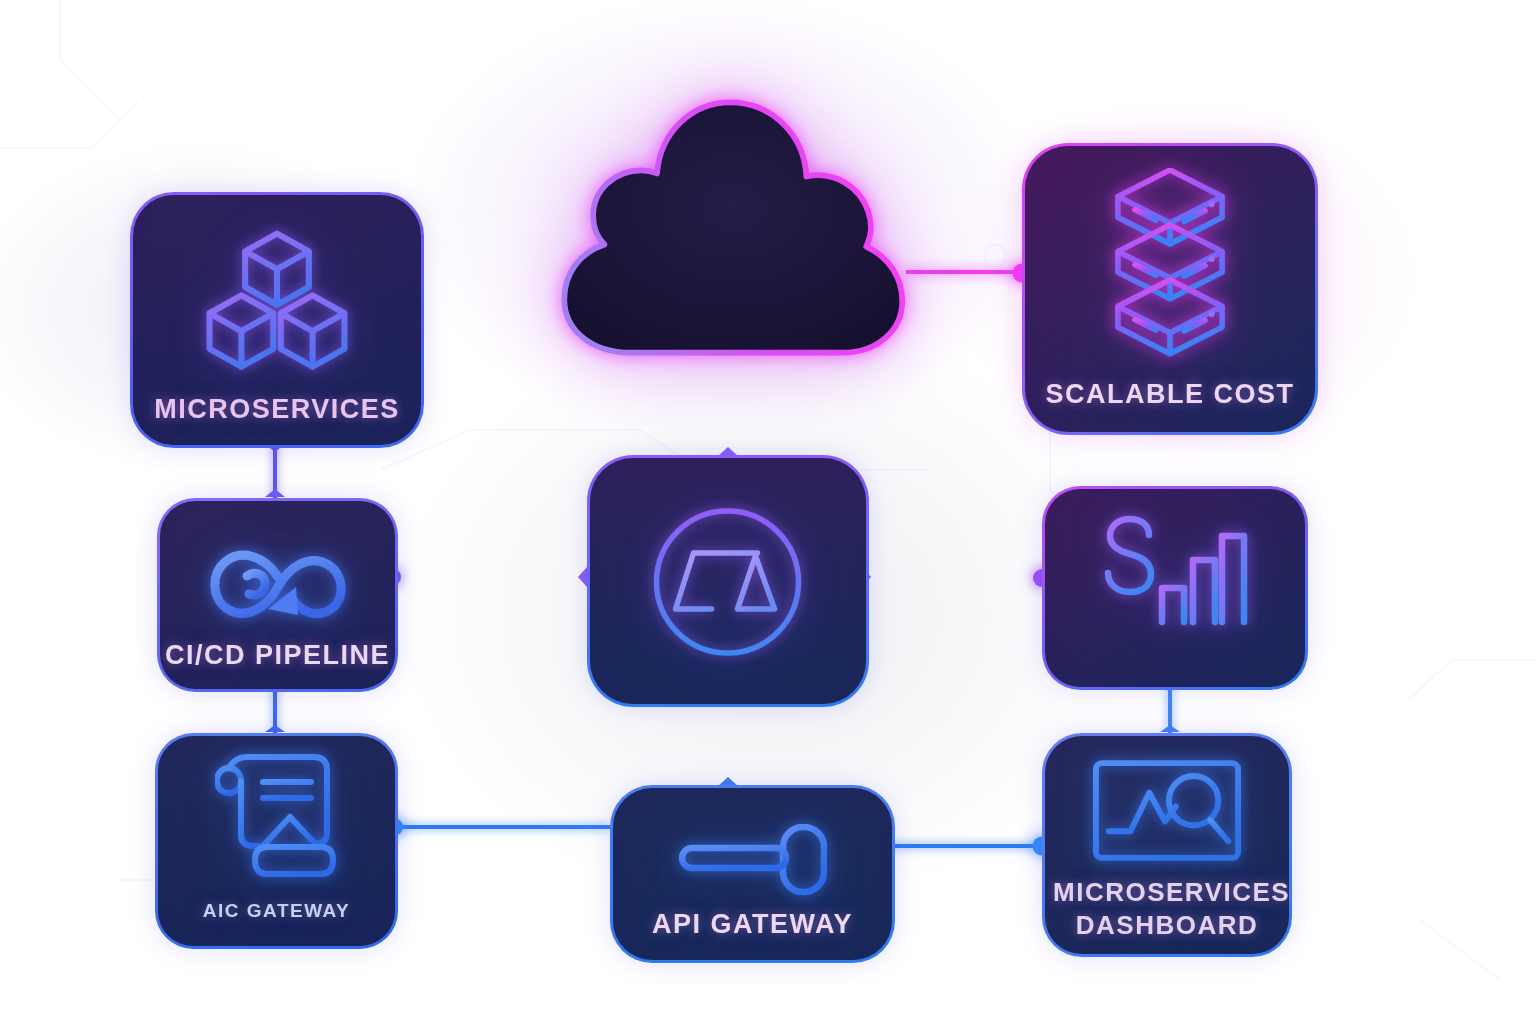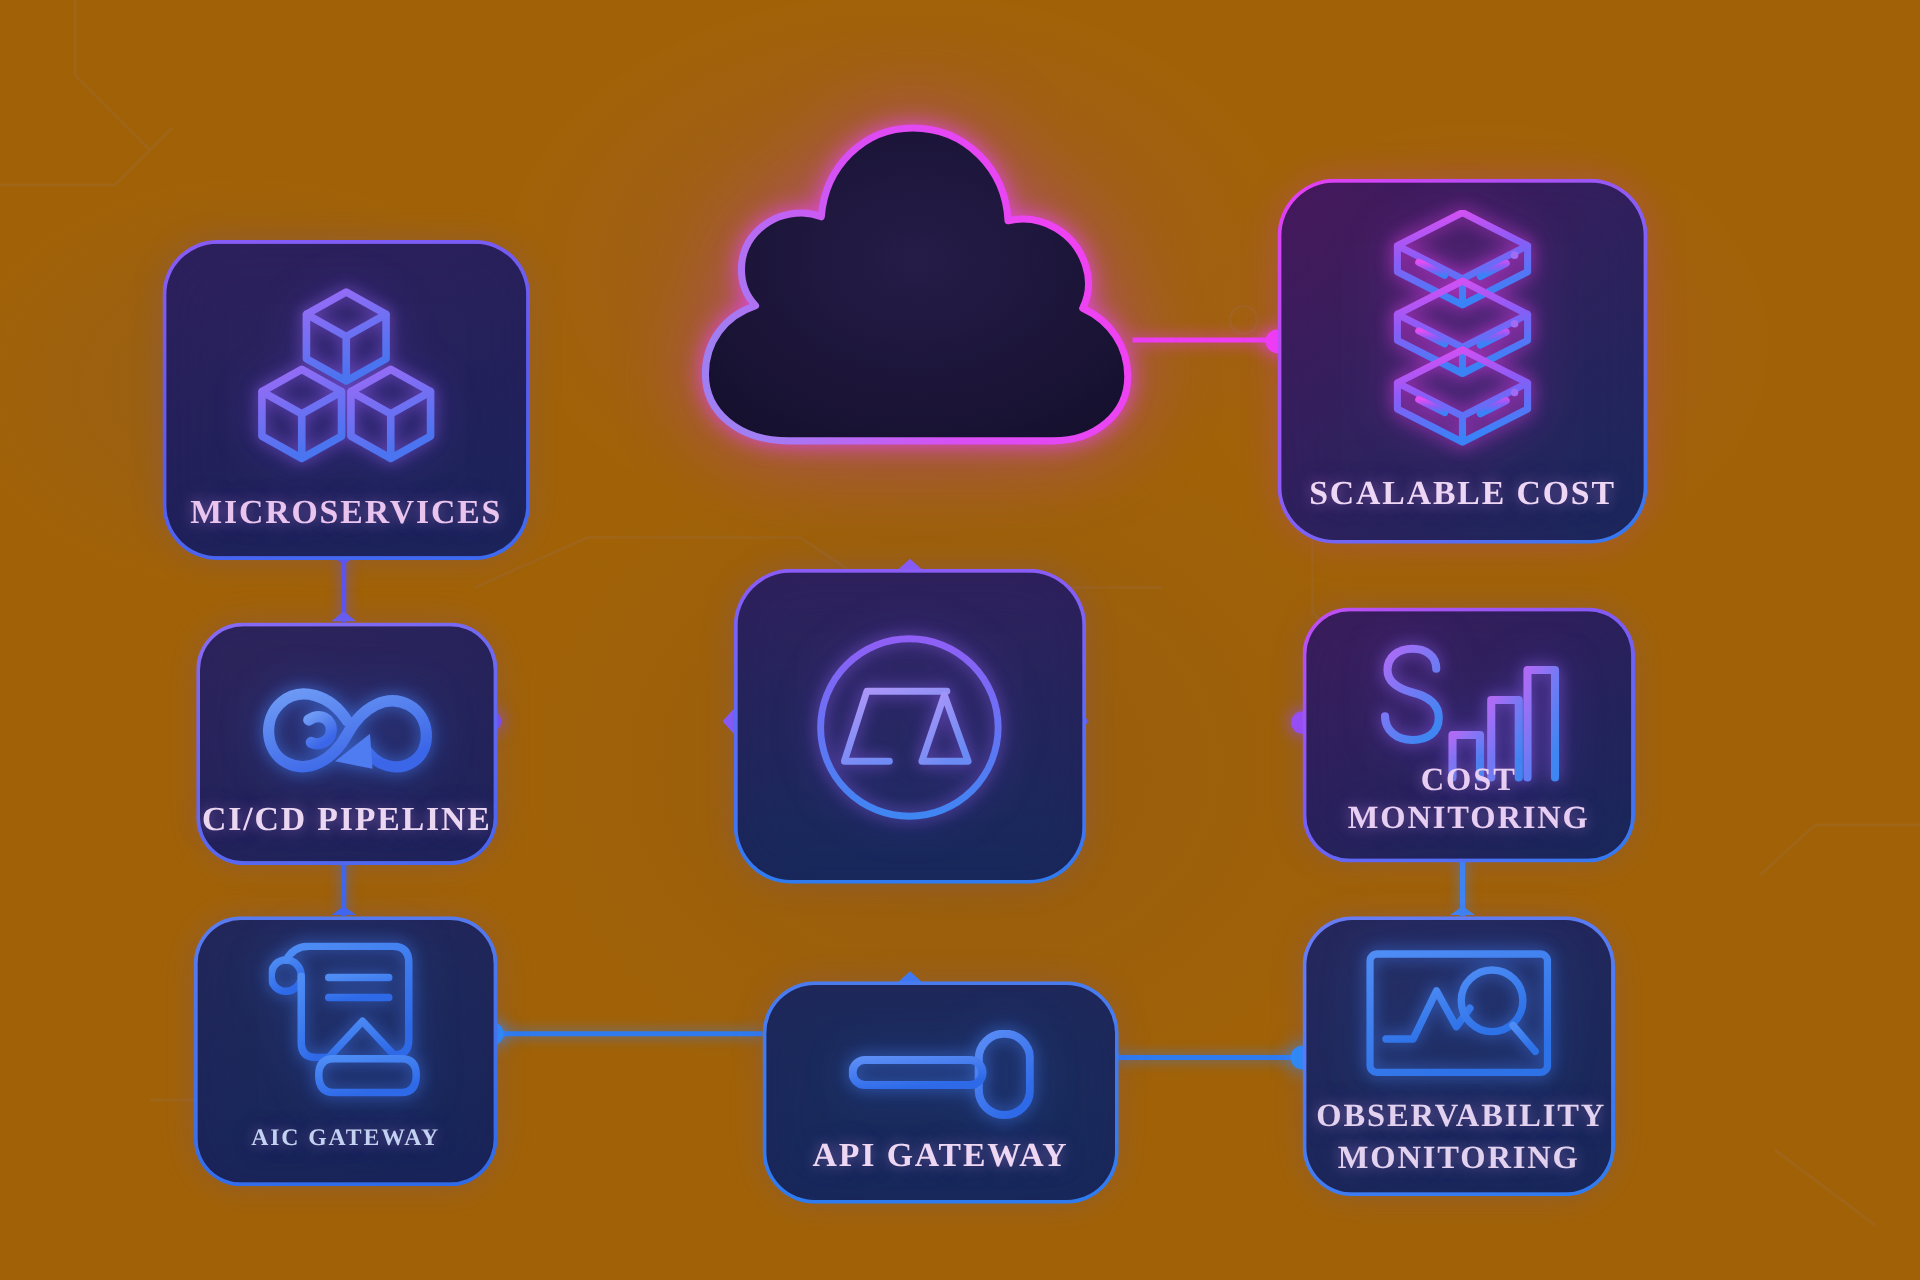--- a/index.html
+++ b/index.html
@@ -1,19 +1,19 @@
 <!DOCTYPE html>
 <html><head>
 <meta charset="utf-8">
 <style>
   html,body{margin:0;padding:0;background:#04040e;}
   .stage{
     position:relative;width:1536px;height:1024px;overflow:hidden;margin:0 auto;
-    background:#a16207;
-    font-family:Liberation Serif, serif;
+    background:#ffffff;
+    font-family:Liberation Sans, sans-serif;
   }
   .stage::before{
     content:"";position:absolute;inset:0;pointer-events:none;
     background:
       radial-gradient(460px 320px at 47% 21%, rgba(150,60,220,.16), transparent 70%),
       radial-gradient(340px 240px at 13% 30%, rgba(70,70,170,.10), transparent 70%),
       radial-gradient(340px 260px at 77% 27%, rgba(210,50,225,.10), transparent 70%),
       radial-gradient(500px 400px at 50% 60%, rgba(40,40,110,.08), transparent 75%);
   }
   svg{display:block}
@@ -261,21 +261,20 @@
       <g fill="none" stroke="url(#g-cost)" stroke-width="6.5" stroke-linecap="round" stroke-linejoin="round">
         <path d="M30 2 L30 100"></path>
         <path d="M49 26 C49 16 41 10 30 10 C18 10 10 17 10 27 C10 37 19 42 30 45
                  C42 48 51 54 51 65 C51 77 42 83 30 83 C17 83 8 75 8 64"></path>
         <path d="M24 113 L146 113"></path>
         <path d="M62 113 L62 79 L84 79 L84 113"></path>
         <path d="M93 113 L93 51 L115 51 L115 113"></path>
         <path d="M122 113 L122 27 L144 27 L144 113"></path>
       </g>
     </svg>
-    <div class="label lbl-pink" style="bottom:18px;font-size:26px;color:#e7cef2">COST MONITORING</div>
   </div>
 
   <div class="box n-aic">
     <svg class="icon glow-blue" style="top:18px" width="124" height="124" viewBox="0 0 124 124">
       <defs>
           <linearGradient id="g-scroll" x1="0" y1="0" x2="0.5" y2="1">
         <stop offset="0" stop-color="#4f8df5"></stop>
             <stop offset="1" stop-color="#2e6ae8"></stop>
       </linearGradient>
         </defs>
@@ -316,16 +315,16 @@
             <stop offset="1" stop-color="#2e72e8"></stop>
       </linearGradient>
         </defs>
       <g fill="none" stroke="url(#g-obs)" stroke-width="6" stroke-linecap="round" stroke-linejoin="round">
         <rect x="3" y="3" width="144" height="96" rx="6"></rect>
         <path d="M16 72 L38 72 L57 33 L73 62 L84 47"></path>
         <circle cx="102" cy="41" r="25"></circle>
         <path d="M119 61 L137 82"></path>
       </g>
     </svg>
-    <div class="label lbl-pink" style="bottom:12px;font-size:26px;line-height:33px;color:#e3d2ef;padding:0 8px">OBSERVABILITY MONITORING</div>
+    <div class="label lbl-pink" style="bottom:12px;font-size:26px;line-height:33px;color:#e3d2ef;padding:0 8px">MICROSERVICES DASHBOARD</div>
   </div>
 
 </div>
 
 </body></html>

